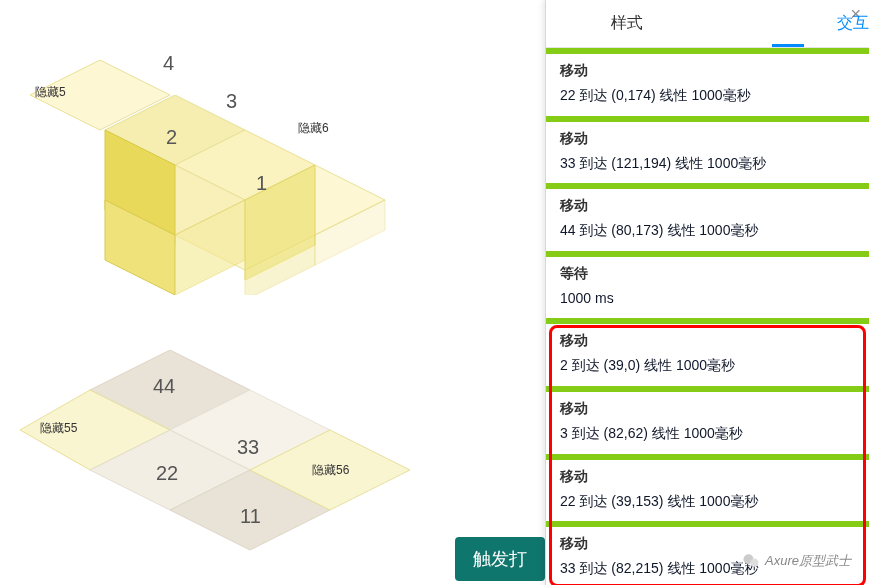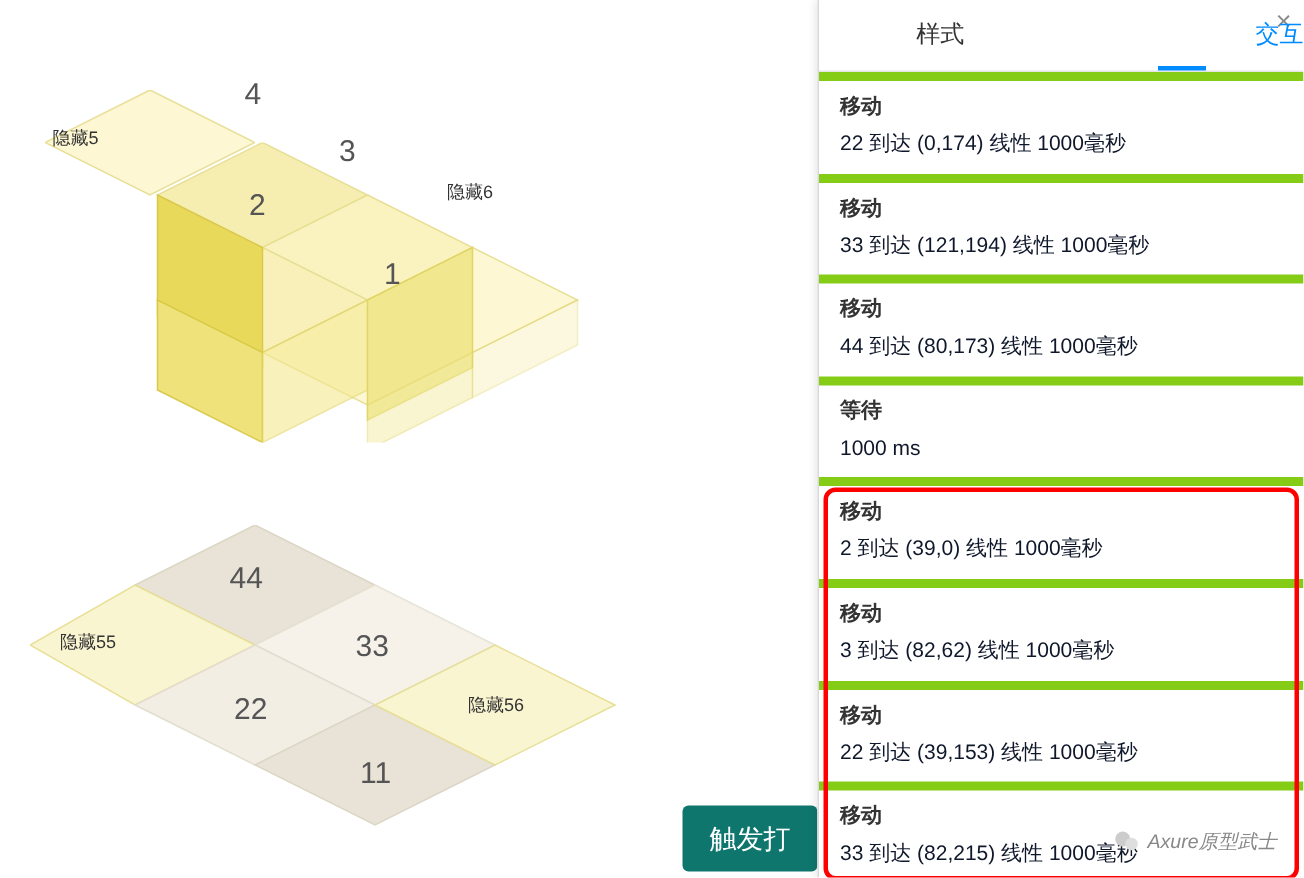--- a/index.html
+++ b/index.html
@@ -81,21 +81,21 @@
       <polygon points="150,0 230,40 150,80 70,40" fill="#e8e3d6" stroke="#dcd6c6"></polygon>
       <polygon points="230,40 310,80 230,120 150,80" fill="#f6f2ea" stroke="#e8e3d6"></polygon>
       <polygon points="70,40 150,80 70,120 0,80" fill="#faf5d1" stroke="#e8df96"></polygon>
       <polygon points="150,80 230,120 150,160 70,120" fill="#f2eee4" stroke="#e3ddcf"></polygon>
       <polygon points="230,120 310,160 230,200 150,160" fill="#e8e3d6" stroke="#dcd6c6"></polygon>
       <polygon points="310,80 390,120 310,160 230,120" fill="#faf5d1" stroke="#e8df96"></polygon>
     </svg>
   </div>
 
   <span class="cube-label" style="left:153px; top:375px;">44</span>
-  <span class="cube-label" style="left:237px; top:420px;">33</span>
+  <span class="cube-label" style="left:237px; top:436px;">33</span>
   <span class="cube-label" style="left:156px; top:462px;">22</span>
   <span class="cube-label" style="left:240px; top:505px;">11</span>
   <span class="hide-label" style="left:40px; top:420px;">隐藏55</span>
   <span class="hide-label" style="left:312px; top:462px;">隐藏56</span>
 
   <div class="floating-btn">
     <span>触发打</span>
   </div>
 </div>
 

